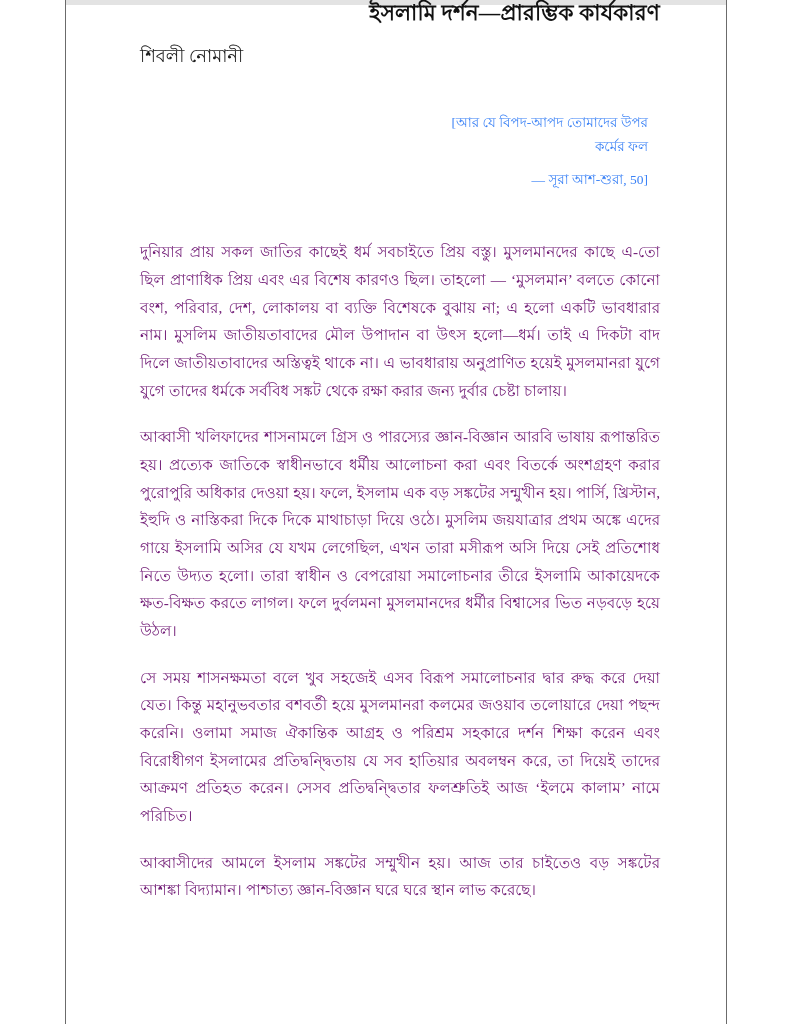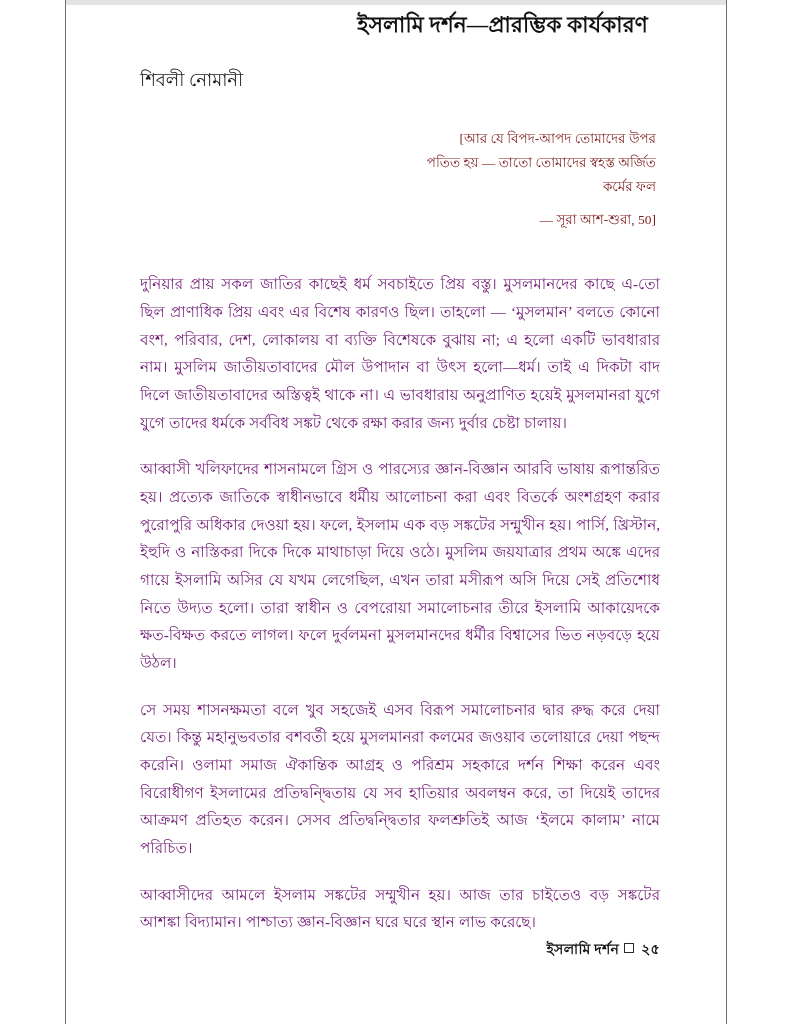--- a/index.html
+++ b/index.html
@@ -52,47 +52,47 @@
   
   .type-block {
     position: absolute;
     left: 140px;
     top: 0;
     width: 520px;
     height: 1024px;
   }
 
   .doc-title {
-    margin: 12px;
+    margin: 0;
     text-align: right;
     font-size: 21.5px;
     font-weight: 700;
     letter-spacing: 0.2px;
     line-height: 1.25;
     color: #111111;
   }
 
   .doc-author {
     margin: 0;
     padding-top: 18px;
     font-size: 18px;
     font-weight: 400;
     line-height: 1.25;
     color: #1b1b1b;
   }
 
   
   .epigraph {
-    margin: 4px;
+    margin: 12px;
     padding-top: 32px;
     padding-left: 150px;
     text-align: right;
     font-size: 13.5px;
     line-height: 1.78;
-    color: #7f1d1d;
+    color: #3b82f6;
   }
   .epigraph .epi-line { display: block; }
   .epigraph .epi-source {
     display: block;
     padding-top: 9px;
   }
 
   
   .body-copy {
     padding-top: 34px;
@@ -141,31 +141,27 @@
   <div class="page-rule right"></div>
 
   <div class="type-block">
 
     <h1 class="doc-title">ইসলামি দর্শন—প্রারম্ভিক কার্যকারণ</h1>
 
     <p class="doc-author">শিবলী নোমানী</p>
 
     <blockquote class="epigraph">
       <span class="epi-line">[আর যে বিপদ-আপদ তোমাদের উপর</span>
-      <span class="epi-line">পতিত হয় — তাতো তোমাদের স্বহস্ত অর্জিত</span>
       <span class="epi-line">কর্মের ফল</span>
       <span class="epi-source">— সূরা আশ-শুরা, 50]</span>
     </blockquote>
 
     <div class="body-copy">
       <p>দুনিয়ার প্রায় সকল জাতির কাছেই ধর্ম সবচাইতে প্রিয় বস্তু। মুসলমানদের কাছে এ-তো ছিল প্রাণাধিক প্রিয় এবং এর বিশেষ কারণও ছিল। তাহলো — ‘মুসলমান’ বলতে কোনো বংশ, পরিবার, দেশ, লোকালয় বা ব্যক্তি বিশেষকে বুঝায় না; এ হলো একটি ভাবধারার নাম। মুসলিম জাতীয়তাবাদের মৌল উপাদান বা উৎস হলো—ধর্ম। তাই এ দিকটা বাদ দিলে জাতীয়তাবাদের অস্তিত্বই থাকে না। এ ভাবধারায় অনুপ্রাণিত হয়েই মুসলমানরা যুগে যুগে তাদের ধর্মকে সর্ববিধ সঙ্কট থেকে রক্ষা করার জন্য দুর্বার চেষ্টা চালায়।</p>
       <p>আব্বাসী খলিফাদের শাসনামলে গ্রিস ও পারস্যের জ্ঞান-বিজ্ঞান আরবি ভাষায় রূপান্তরিত হয়। প্রত্যেক জাতিকে স্বাধীনভাবে ধর্মীয় আলোচনা করা এবং বিতর্কে অংশগ্রহণ করার পুরোপুরি অধিকার দেওয়া হয়। ফলে, ইসলাম এক বড় সঙ্কটের সন্মুখীন হয়। পার্সি, খ্রিস্টান, ইহুদি ও নাস্তিকরা দিকে দিকে মাথাচাড়া দিয়ে ওঠে। মুসলিম জয়যাত্রার প্রথম অঙ্কে এদের গায়ে ইসলামি অসির যে যখম লেগেছিল, এখন তারা মসীরূপ অসি দিয়ে সেই প্রতিশোধ নিতে উদ্যত হলো। তারা স্বাধীন ও বেপরোয়া সমালোচনার তীরে ইসলামি আকায়েদকে ক্ষত-বিক্ষত করতে লাগল। ফলে দুর্বলমনা মুসলমানদের ধর্মীর বিশ্বাসের ভিত নড়বড়ে হয়ে উঠল।</p>
       <p>সে সময় শাসনক্ষমতা বলে খুব সহজেই এসব বিরূপ সমালোচনার দ্বার রুদ্ধ করে দেয়া যেত। কিন্তু মহানুভবতার বশবর্তী হয়ে মুসলমানরা কলমের জওয়াব তলোয়ারে দেয়া পছন্দ করেনি। ওলামা সমাজ ঐকান্তিক আগ্রহ ও পরিশ্রম সহকারে দর্শন শিক্ষা করেন এবং বিরোধীগণ ইসলামের প্রতিদ্বন্দ্বিতায় যে সব হাতিয়ার অবলম্বন করে, তা দিয়েই তাদের আক্রমণ প্রতিহত করেন। সেসব প্রতিদ্বন্দ্বিতার ফলশ্রুতিই আজ ‘ইলমে কালাম’ নামে পরিচিত।</p>
       <p>আব্বাসীদের আমলে ইসলাম সঙ্কটের সম্মুখীন হয়। আজ তার চাইতেও বড় সঙ্কটের আশঙ্কা বিদ্যামান। পাশ্চাত্য জ্ঞান-বিজ্ঞান ঘরে ঘরে স্থান লাভ করেছে।</p>
     </div>
 
   </div>
 
-  <div class="page-footer">
-    <span>ইসলামি দর্শন</span><span class="footer-sep"></span><span>২৫</span>
-  </div>
 
 </div>
 
 </body></html>

